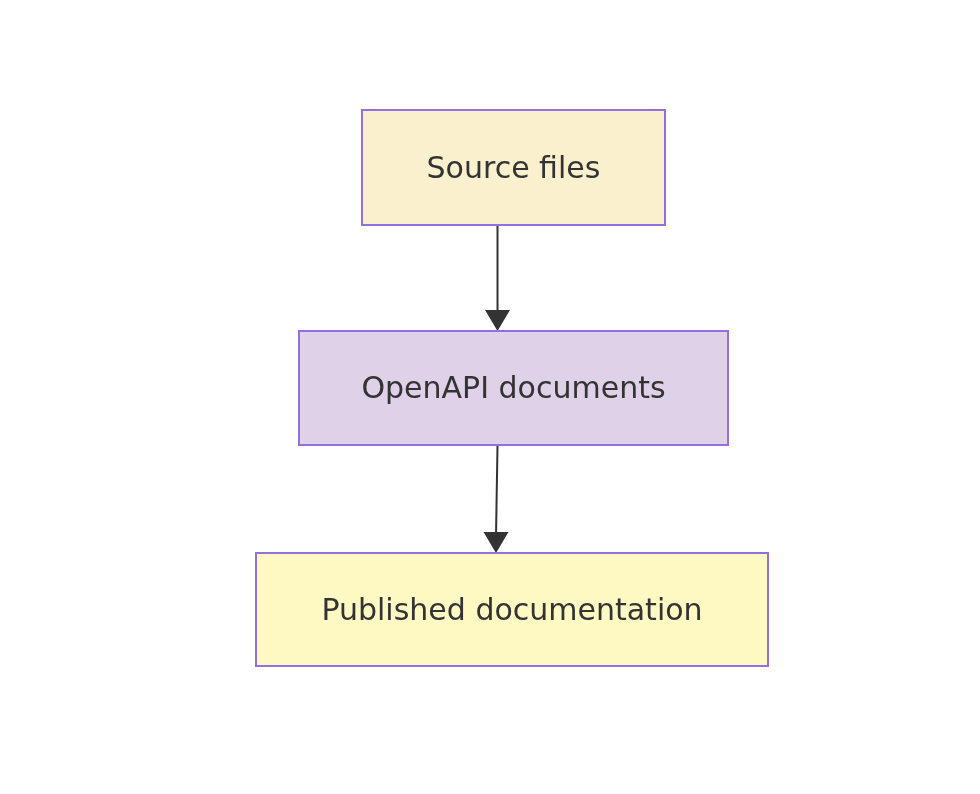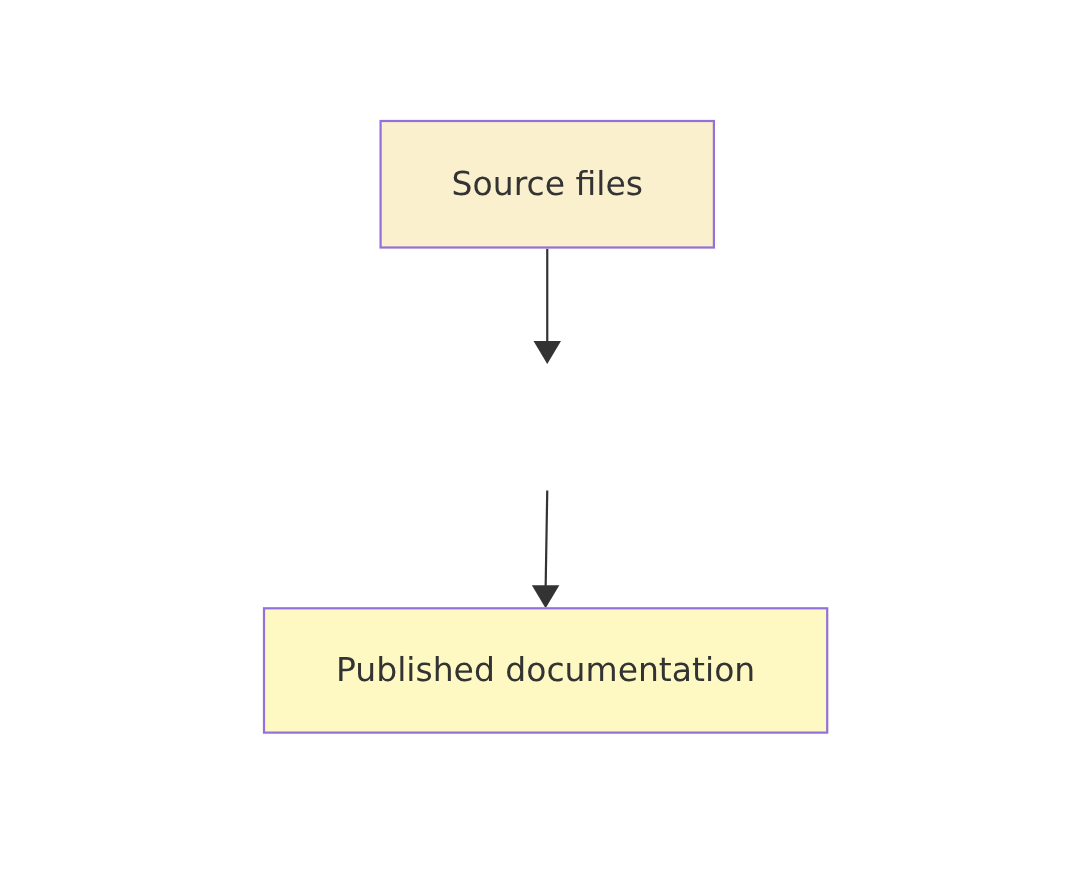--- a/index.html
+++ b/index.html
@@ -23,20 +23,21 @@
     pointer-events: none;
   }
   .node {
     position: absolute;
     box-sizing: border-box;
     border: 2px solid #9370db;
     display: flex;
     align-items: center;
     justify-content: center;
     text-align: center;
+    margin-left: 16px;
   }
   .node-label {
     font-size: 30px;
     line-height: 1.2;
     color: #333333;
     white-space: nowrap;
   }
 </style>
 </head>
 <body>
@@ -47,18 +48,21 @@
       <line x1="497.5" y1="226" x2="497.5" y2="314" stroke="#333333" stroke-width="2"></line>
       <polygon points="485,310 510,310 497.5,331" fill="#333333"></polygon>
       <line x1="497.5" y1="446" x2="496" y2="536" stroke="#333333" stroke-width="2"></line>
       <polygon points="483.5,532 508.5,532 496,553" fill="#333333"></polygon>
     </svg>
 
   <div class="node" style="left: 345px; top: 109px; width: 305px; height: 117px; background: rgb(250, 240, 206); border-color: rgb(147, 112, 219);">
     <span class="node-label" style="color: rgb(51, 51, 51);">Source files</span>
   </div>
 
+  <div class="node" style="left: 282px; top: 330px; width: 431px; height: 116px; background: rgb(222, 209, 232); border-color: rgb(147, 112, 219);">
+    <span class="node-label" style="color: rgb(51, 51, 51);">OpenAPI documents</span>
+  </div>
 
   <div class="node" style="left: 239px; top: 552px; width: 514px; height: 115px; background: #fef9c3; border-color: rgb(147, 112, 219);">
     <span class="node-label" style="color: rgb(51, 51, 51);">Published documentation</span>
   </div>
 
 </div>
 
 </body></html>

